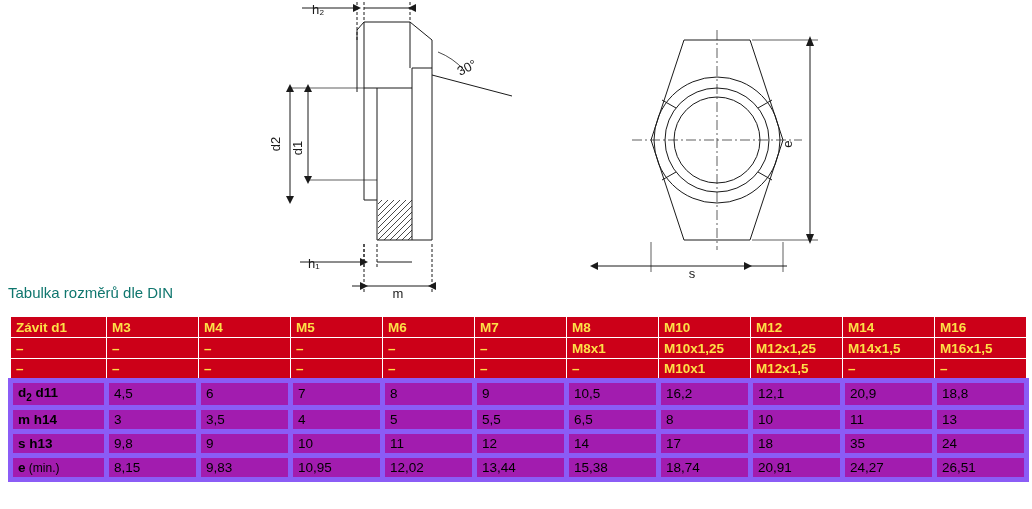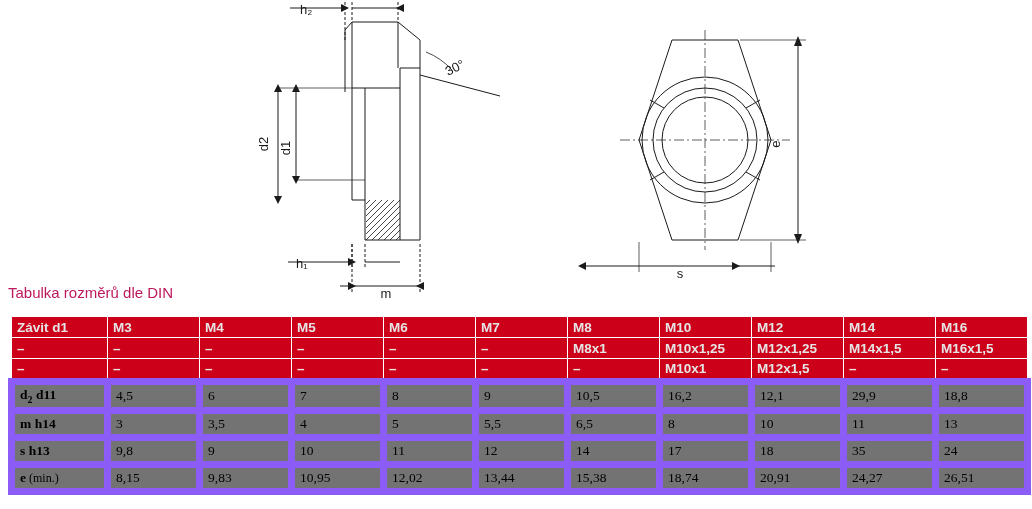--- a/index.html
+++ b/index.html
@@ -14,27 +14,28 @@
     color: #000000;
     overflow: hidden;
     position: relative;
   }
   #drawing-area {
     position: absolute;
     left: 0;
     top: 0;
     width: 899px;
     height: 300px;
+    padding-left: 12px;
   }
   #caption {
     position: absolute;
     left: 8px;
     top: 284px;
     font-size: 15px;
-    color: #be185d;
+    color: #0f766e;
     white-space: nowrap;
   }
   #table-wrap {
     position: absolute;
     left: 8px;
     top: 316px;
     width: 1016px;
   }
   table.dims {
     border-collapse: collapse;
@@ -46,33 +47,32 @@
     border: 1px solid #ffffff;
     padding: 2px 5px;
     height: 21px;
     text-align: left;
     vertical-align: middle;
     font-weight: normal;
     box-sizing: border-box;
   }
   table.dims tr.head td, table.dims tr.head th {
     background: #cc0018;
-    color: #e5e5e5;
+    color: #fde047;
     font-weight: bold;
     font-size: 13.5px;
   }
   table.dims tr.head td.sub, table.dims tr.head th.sub {
     font-weight: bold;
   }
   table.dims tr.body td {
-    background: #737373;
-    border: 7px solid #8b5cf6;
+    background: #a21caf;
+    border: 5px solid #8b5cf6;
     color: #000;
     font-size: 13.5px;
-    font-family: Liberation Serif, serif;
   }
   table.dims tr.body td.rowlabel {
     font-weight: bold;
   }
   table.dims col.c0 { width: 96px; }
   table.dims col.cx { width: 92px; }
   .sub-small { font-size: 12px; font-weight: normal; }
   .sub-idx { font-size: 10px; vertical-align: sub; }
   svg text {
     font-family: "Liberation Sans", sans-serif;
@@ -257,21 +257,21 @@
       <tr class="body">
         <td class="rowlabel">d<span class="sub-idx">2</span><span> d11</span></td>
         <td>4,5</td>
         <td>6</td>
         <td>7</td>
         <td>8</td>
         <td>9</td>
         <td>10,5</td>
         <td>16,2</td>
         <td>12,1</td>
-        <td>29,9</td>
+        <td>20,9</td>
         <td>18,8</td>
       </tr>
       <tr class="body">
         <td class="rowlabel"><span>m</span><span> h14</span></td>
         <td>3</td>
         <td>3,5</td>
         <td>4</td>
         <td>5</td>
         <td>5,5</td>
         <td>6,5</td>

